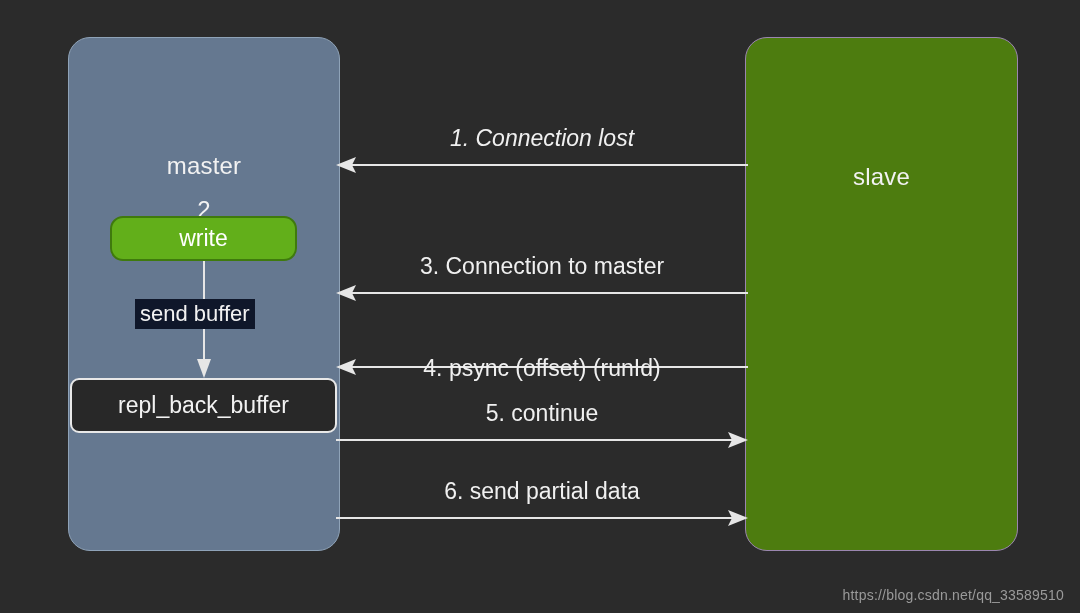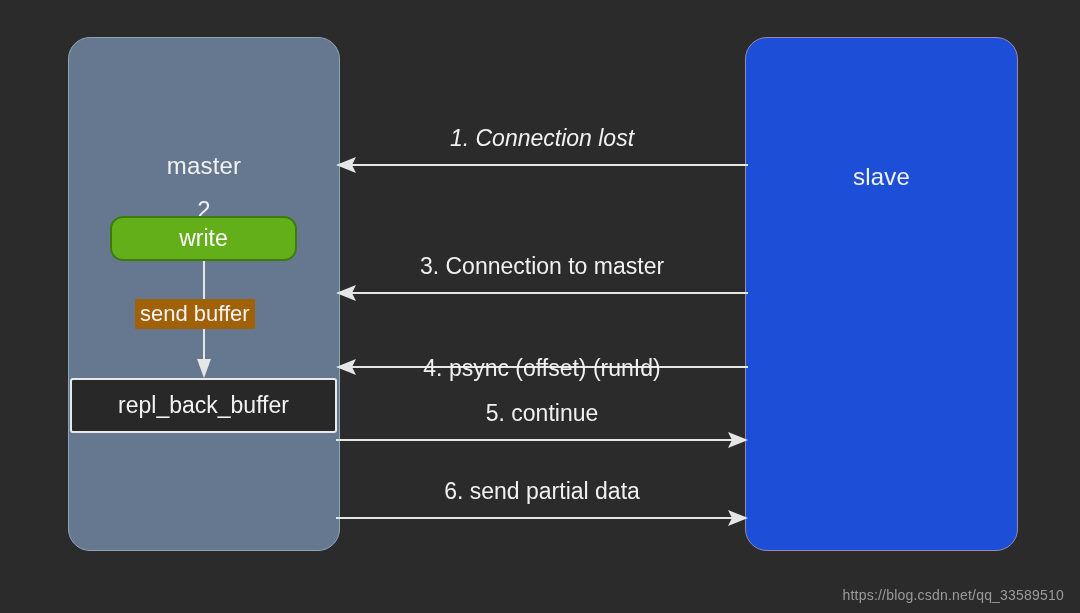--- a/index.html
+++ b/index.html
@@ -30,21 +30,21 @@
     width: 272px;
     height: 514px;
     background: #657890;
     border: 1px solid #8fa3b8;
   }
   #slave-node {
     left: 745px;
     top: 37px;
     width: 273px;
     height: 514px;
-    background: #1d4ed8;
+    background: #4d7c0f;
     border: 1px solid #9b86b0;
   }
   .node-title {
     position: absolute;
     width: 100%;
     text-align: center;
     color: #f2f2f2;
     font-size: 24px;
     line-height: 28px;
     letter-spacing: 0.2px;
@@ -74,42 +74,42 @@
   
   #repl-back-buffer-box {
     position: absolute;
     left: 70px;
     top: 378px;
     width: 267px;
     height: 55px;
     box-sizing: border-box;
     background: #282828;
     border: 2px solid #e8e8e8;
-    border-radius: 3px;
+    border-radius: 9px;
     display: flex;
     align-items: center;
     justify-content: center;
     color: #f2f2f2;
     font-size: 23px;
   }
 
   
   #send-buffer-arrow {
     position: absolute;
     left: 196px;
     top: 261px;
     width: 16px;
     height: 118px;
   }
   #send-buffer-label {
     position: absolute;
     left: 135px;
     top: 299px;
     padding: 2px 5px;
-    background: #a16207;
+    background: #0f172a;
     color: #f2f2f2;
     font-size: 22px;
     line-height: 26px;
     white-space: nowrap;
   }
 
   
   .msg-arrow {
     position: absolute;
     left: 336px;

